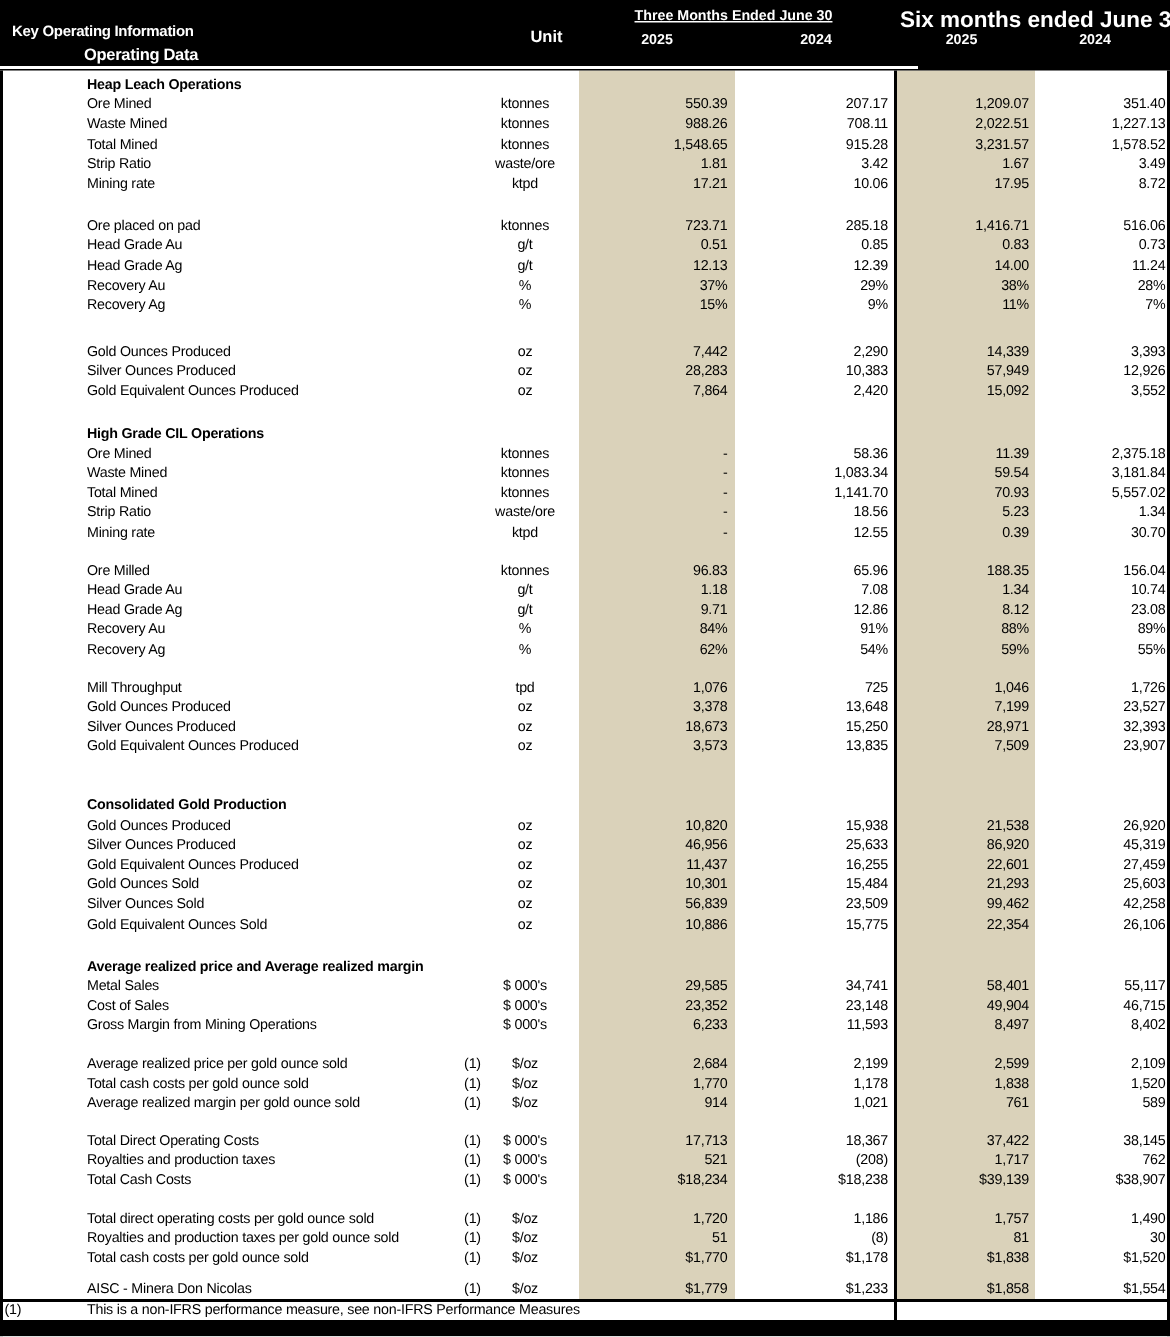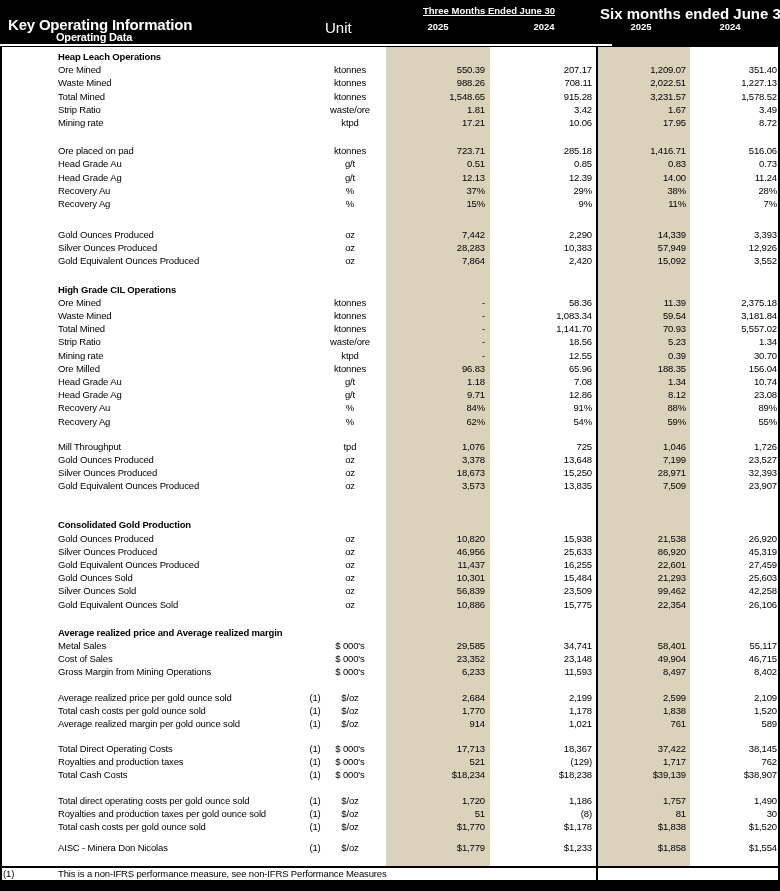--- a/index.html
+++ b/index.html
@@ -1,22 +1,22 @@
 <!DOCTYPE html>
 <html><head>
 <meta charset="utf-8">
 <style>
   html,body{margin:0;padding:0;background:#ffffff;}
   .page{position:relative;width:780px;height:891px;background:#ffffff;overflow:hidden;
         font-family:"Liberation Sans",sans-serif;color:#000;}
   
   .hdr{position:absolute;top:0;left:0;width:780px;height:47px;background:#000;color:#fff;z-index:4;}
-  .hdr .t1{position:absolute;left:8px;top:16px;font-size:15px;font-weight:bold;letter-spacing:-0.2px;white-space:nowrap;}
+  .hdr .t1{position:absolute;left:8px;top:16px;font-size:10px;font-weight:bold;letter-spacing:-0.2px;white-space:nowrap;}
   .hdr .t2{position:absolute;left:30px;top:31px;font-size:11px;font-weight:bold;letter-spacing:-0.2px;white-space:nowrap;margin-left:26px;}
-  .hdr .unit{position:absolute;left:325px;top:19px;width:50px;text-align:left;font-size:15px;font-weight:normal;}
+  .hdr .unit{position:absolute;left:325px;top:19px;width:50px;text-align:right;font-size:11px;font-weight:bold;}
   .hdr .g1{position:absolute;left:386px;top:5px;width:206px;text-align:center;font-size:9.5px;font-weight:bold;white-space:nowrap;text-decoration:underline;}
   .hdr .g2{position:absolute;left:600px;top:5px;width:180px;text-align:left;font-size:15px;font-weight:bold;white-space:nowrap;}
   .hdr .y{position:absolute;top:21px;font-size:9.5px;font-weight:bold;width:100px;text-align:center;}
   .hdr .y1{left:388px}.hdr .y2{left:494px}.hdr .y3{left:591px}.hdr .y4{left:680px}
   .hdr .uline{position:absolute;left:0;top:44px;width:612px;height:1.5px;background:#fff;}
   
   .band{position:absolute;top:47px;height:820px;background:#dad2ba;z-index:0;}
   .band.b1{left:386px;width:104px;}
   .band.b2{left:598px;width:92px;}
   
@@ -214,21 +214,21 @@
         <span class="c c4">1.34</span>
       </div>
       <div class="row data">
         <span class="lbl">Mining rate</span>
         <span class="unit">ktpd</span>
         <span class="c c1 dash">-</span>
         <span class="c c2">12.55</span>
         <span class="c c3">0.39</span>
         <span class="c c4">30.70</span>
       </div>
-      <div class="row data" style="">
+      <div class="row data" style="margin-top: 12px;">
         <span class="lbl">Ore Milled</span>
         <span class="unit">ktonnes</span>
         <span class="c c1">96.83</span>
         <span class="c c2">65.96</span>
         <span class="c c3">188.35</span>
         <span class="c c4">156.04</span>
       </div>
       <div class="row data">
         <span class="lbl">Head Grade Au</span>
         <span class="unit">g/t</span>
@@ -405,21 +405,21 @@
         <span class="c c1">17,713</span>
         <span class="c c2">18,367</span>
         <span class="c c3">37,422</span>
         <span class="c c4">38,145</span>
       </div>
       <div class="row data">
         <span class="lbl">Royalties and production taxes</span>
         <span class="fn">(1)</span>
         <span class="unit">$ 000's</span>
         <span class="c c1">521</span>
-        <span class="c c2">(129)</span>
+        <span class="c c2">(208)</span>
         <span class="c c3">1,717</span>
         <span class="c c4">762</span>
       </div>
       <div class="row data">
         <span class="lbl">Total Cash Costs</span>
         <span class="fn">(1)</span>
         <span class="unit">$ 000's</span>
         <span class="c c1">$18,234</span>
         <span class="c c2">$18,238</span>
         <span class="c c3">$39,139</span>

